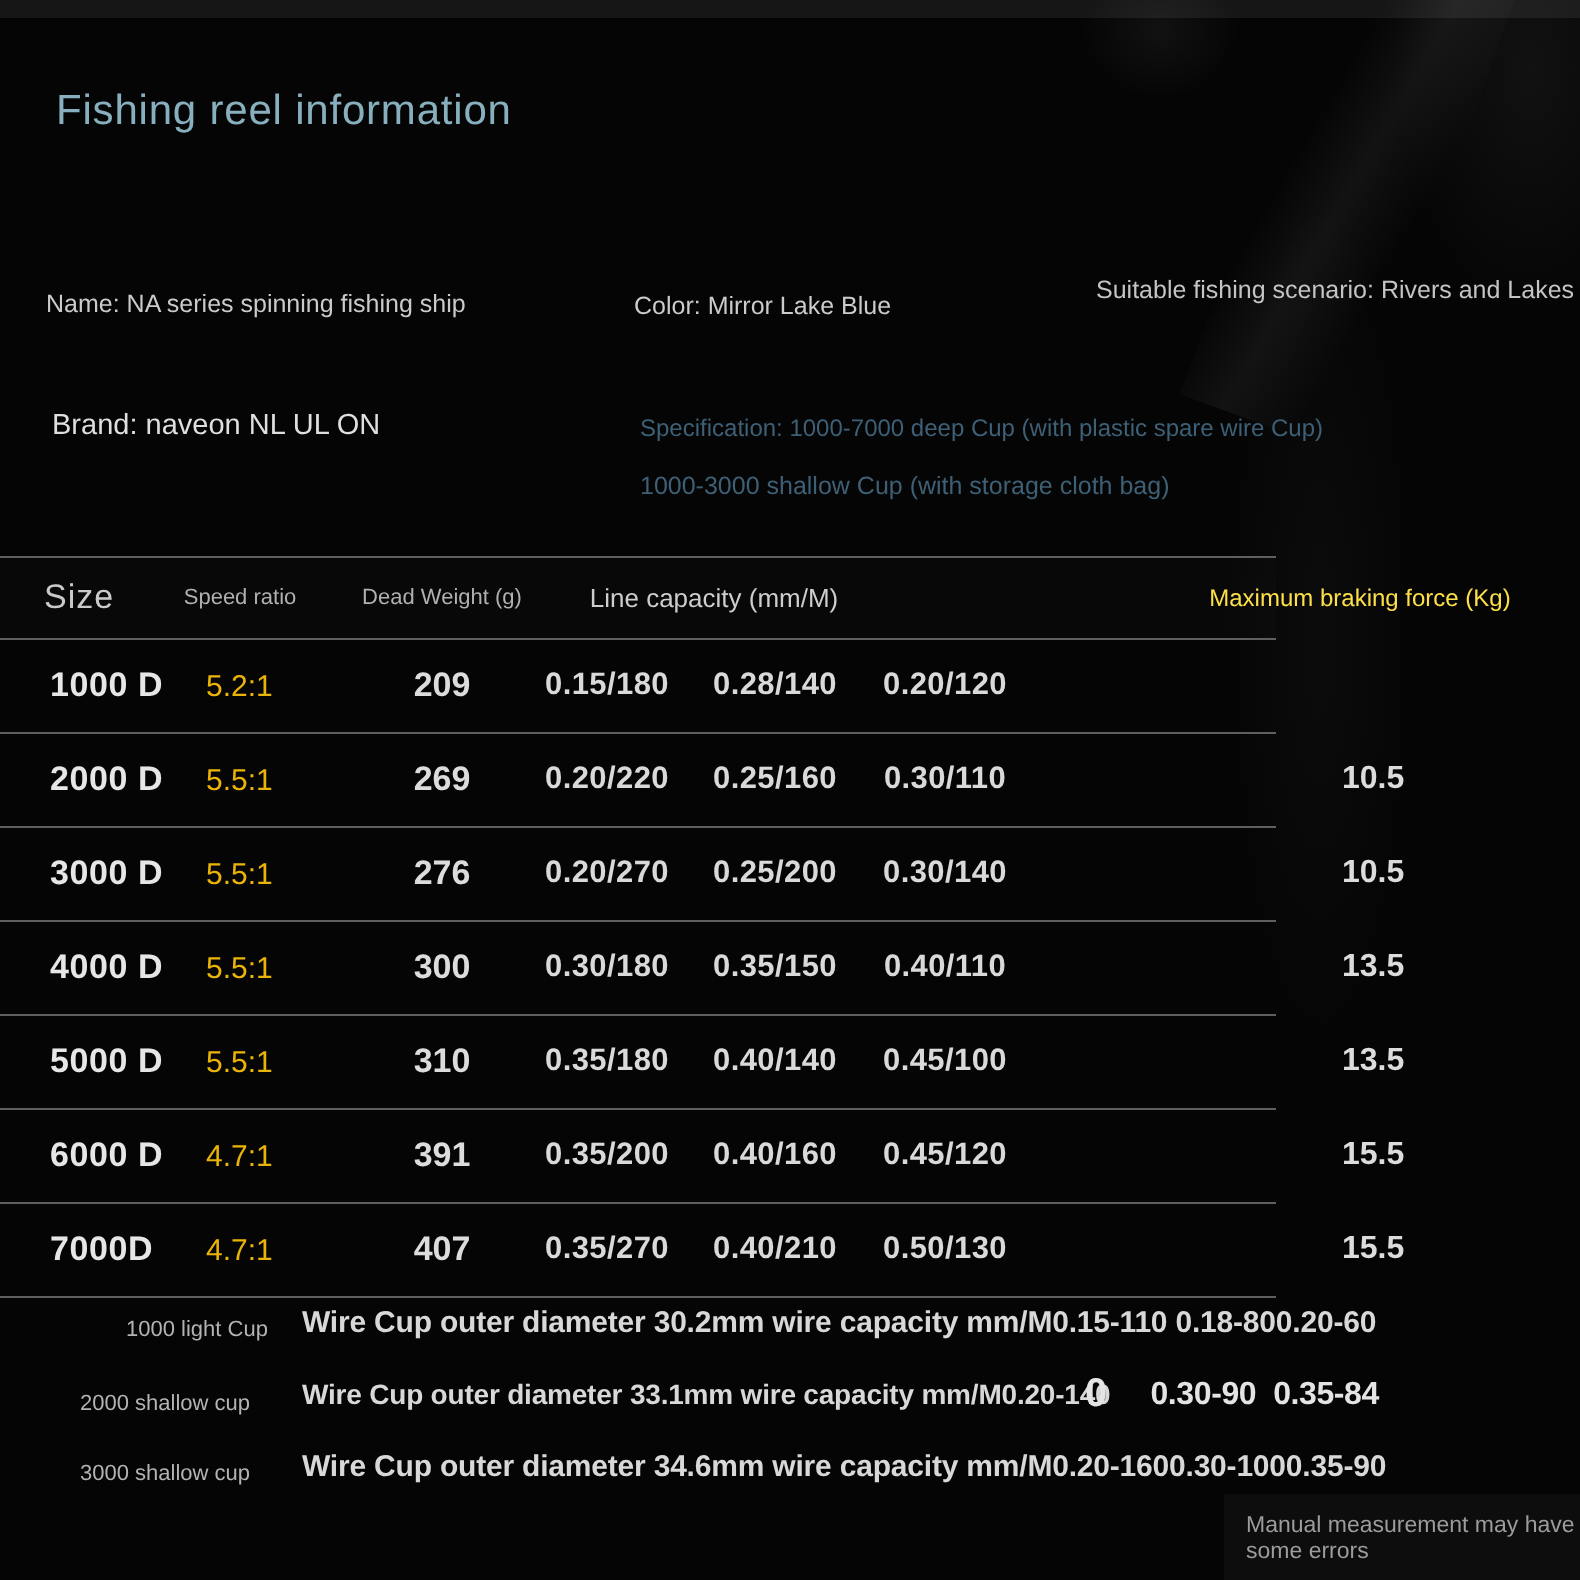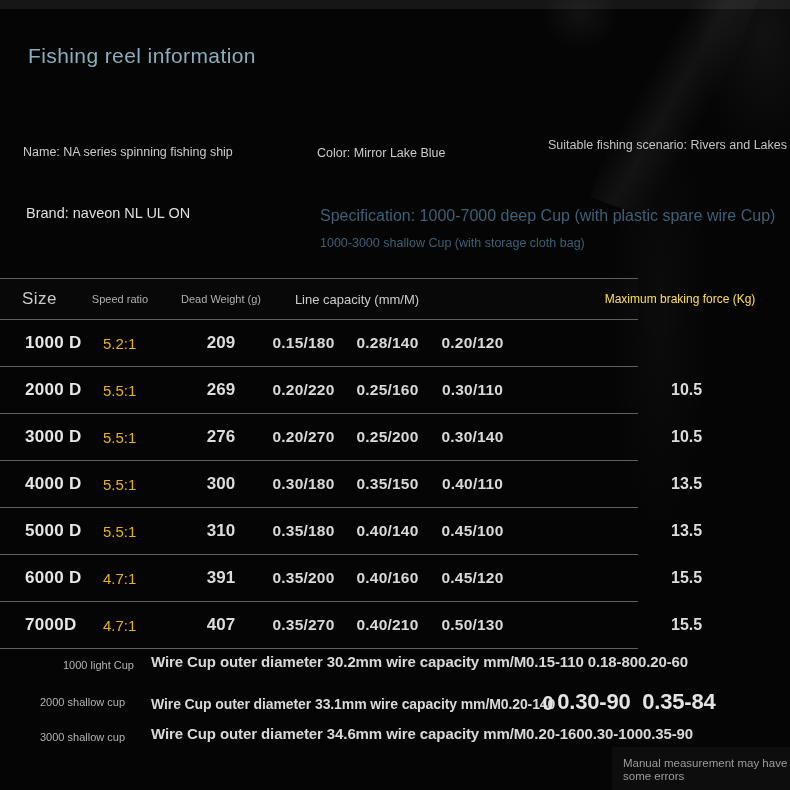--- a/index.html
+++ b/index.html
@@ -20,21 +20,21 @@
     background:radial-gradient(ellipse at 75% 20%, rgba(255,255,255,0.05), transparent 65%);}
   .fold5{left:540px;top:0;width:80px;height:50px;
     background:radial-gradient(ellipse at 50% 30%, rgba(255,255,255,0.05), transparent 70%);}
 
   .title{left:28px;top:44px;font-size:21px;letter-spacing:0.4px;color:var(--title_accent,#87afbd);font-weight:normal;margin:0;}
 
   .i-name{left:23px;top:145px;font-size:12.5px;color:#cbcbcb;}
   .i-color{left:317px;top:146px;font-size:12.5px;color:#cbcbcb;}
   .i-scenario{left:548px;top:138px;font-size:12.5px;color:#c4c4c4;}
   .i-brand{left:26px;top:205px;font-size:14.5px;color:#dfdfdf;}
-  .i-spec1{left:320px;top:207px;font-size:16px;color:var(--spec_accent,#3e6076);text-align:right;}
+  .i-spec1{left:320px;top:207px;font-size:12px;color:var(--spec_accent,#3e6076);text-align:right;}
   .i-spec2{left:320px;top:236px;font-size:12.5px;color:var(--spec_accent,#3e6076);}
 
   
   .spec-table{left:0;top:278px;width:638px;}
   .thead{position:relative;height:40px;border-top:1px solid var(--line,#5f5f5f);
     border-bottom:1px solid var(--line,#5f5f5f);background:rgba(255,255,255,0.015);}
   .thead span{position:absolute;top:50%;white-space:nowrap;}
   .h-size{left:22px;transform:translateY(-50%);font-size:17px;color:#c9c9c9;letter-spacing:0.5px;}
   .h-speed{left:120px;transform:translate(-50%,-50%);font-size:11px;color:#b0b0b0;}
   .h-weight{left:221px;transform:translate(-50%,-50%);font-size:11px;color:#b0b0b0;}
@@ -51,21 +51,21 @@
   .c.brake{padding-left:156px;font-size:16px;font-weight:bold;color:var(--text_primary,#dcdcdc);}
 
   
   .note-row{left:16px;width:790px;height:28px;}
   .note-label{position:absolute;font-size:11px;color:var(--text_muted,#b3b3b3);white-space:nowrap;}
   .note-text{position:absolute;left:135px;top:0;font-size:15px;font-weight:bold;color:#d8d8d8;white-space:nowrap;letter-spacing:-0.1px;}
   .note-flex{position:absolute;left:135px;top:0;display:flex;align-items:baseline;white-space:nowrap;}
   .nt2{font-size:14px;font-weight:bold;color:#d8d8d8;letter-spacing:-0.1px;}
   .zero-wrap{position:relative;display:inline-block;}
   .zero-big{position:absolute;left:-5px;bottom:-2px;font-size:20px;font-weight:bold;color:#e4e4e4;}
-  .note-big{font-size:22px;font-weight:bold;color:#e4e4e4;margin-left:2px;white-space:pre;letter-spacing:-0.2px;}
+  .note-big{font-size:16px;font-weight:bold;color:#e4e4e4;margin-left:20px;white-space:pre;letter-spacing:-0.2px;}
 
   .disclaimer{left:623px;top:757px;font-size:11.5px;line-height:13px;color:var(--disclaimer,#9c9c9c);}
 </style>
 </head>
 <body>
 
 <div>
 
   <div class="abs top-strip"></div>
   <div class="abs fold2"></div>

